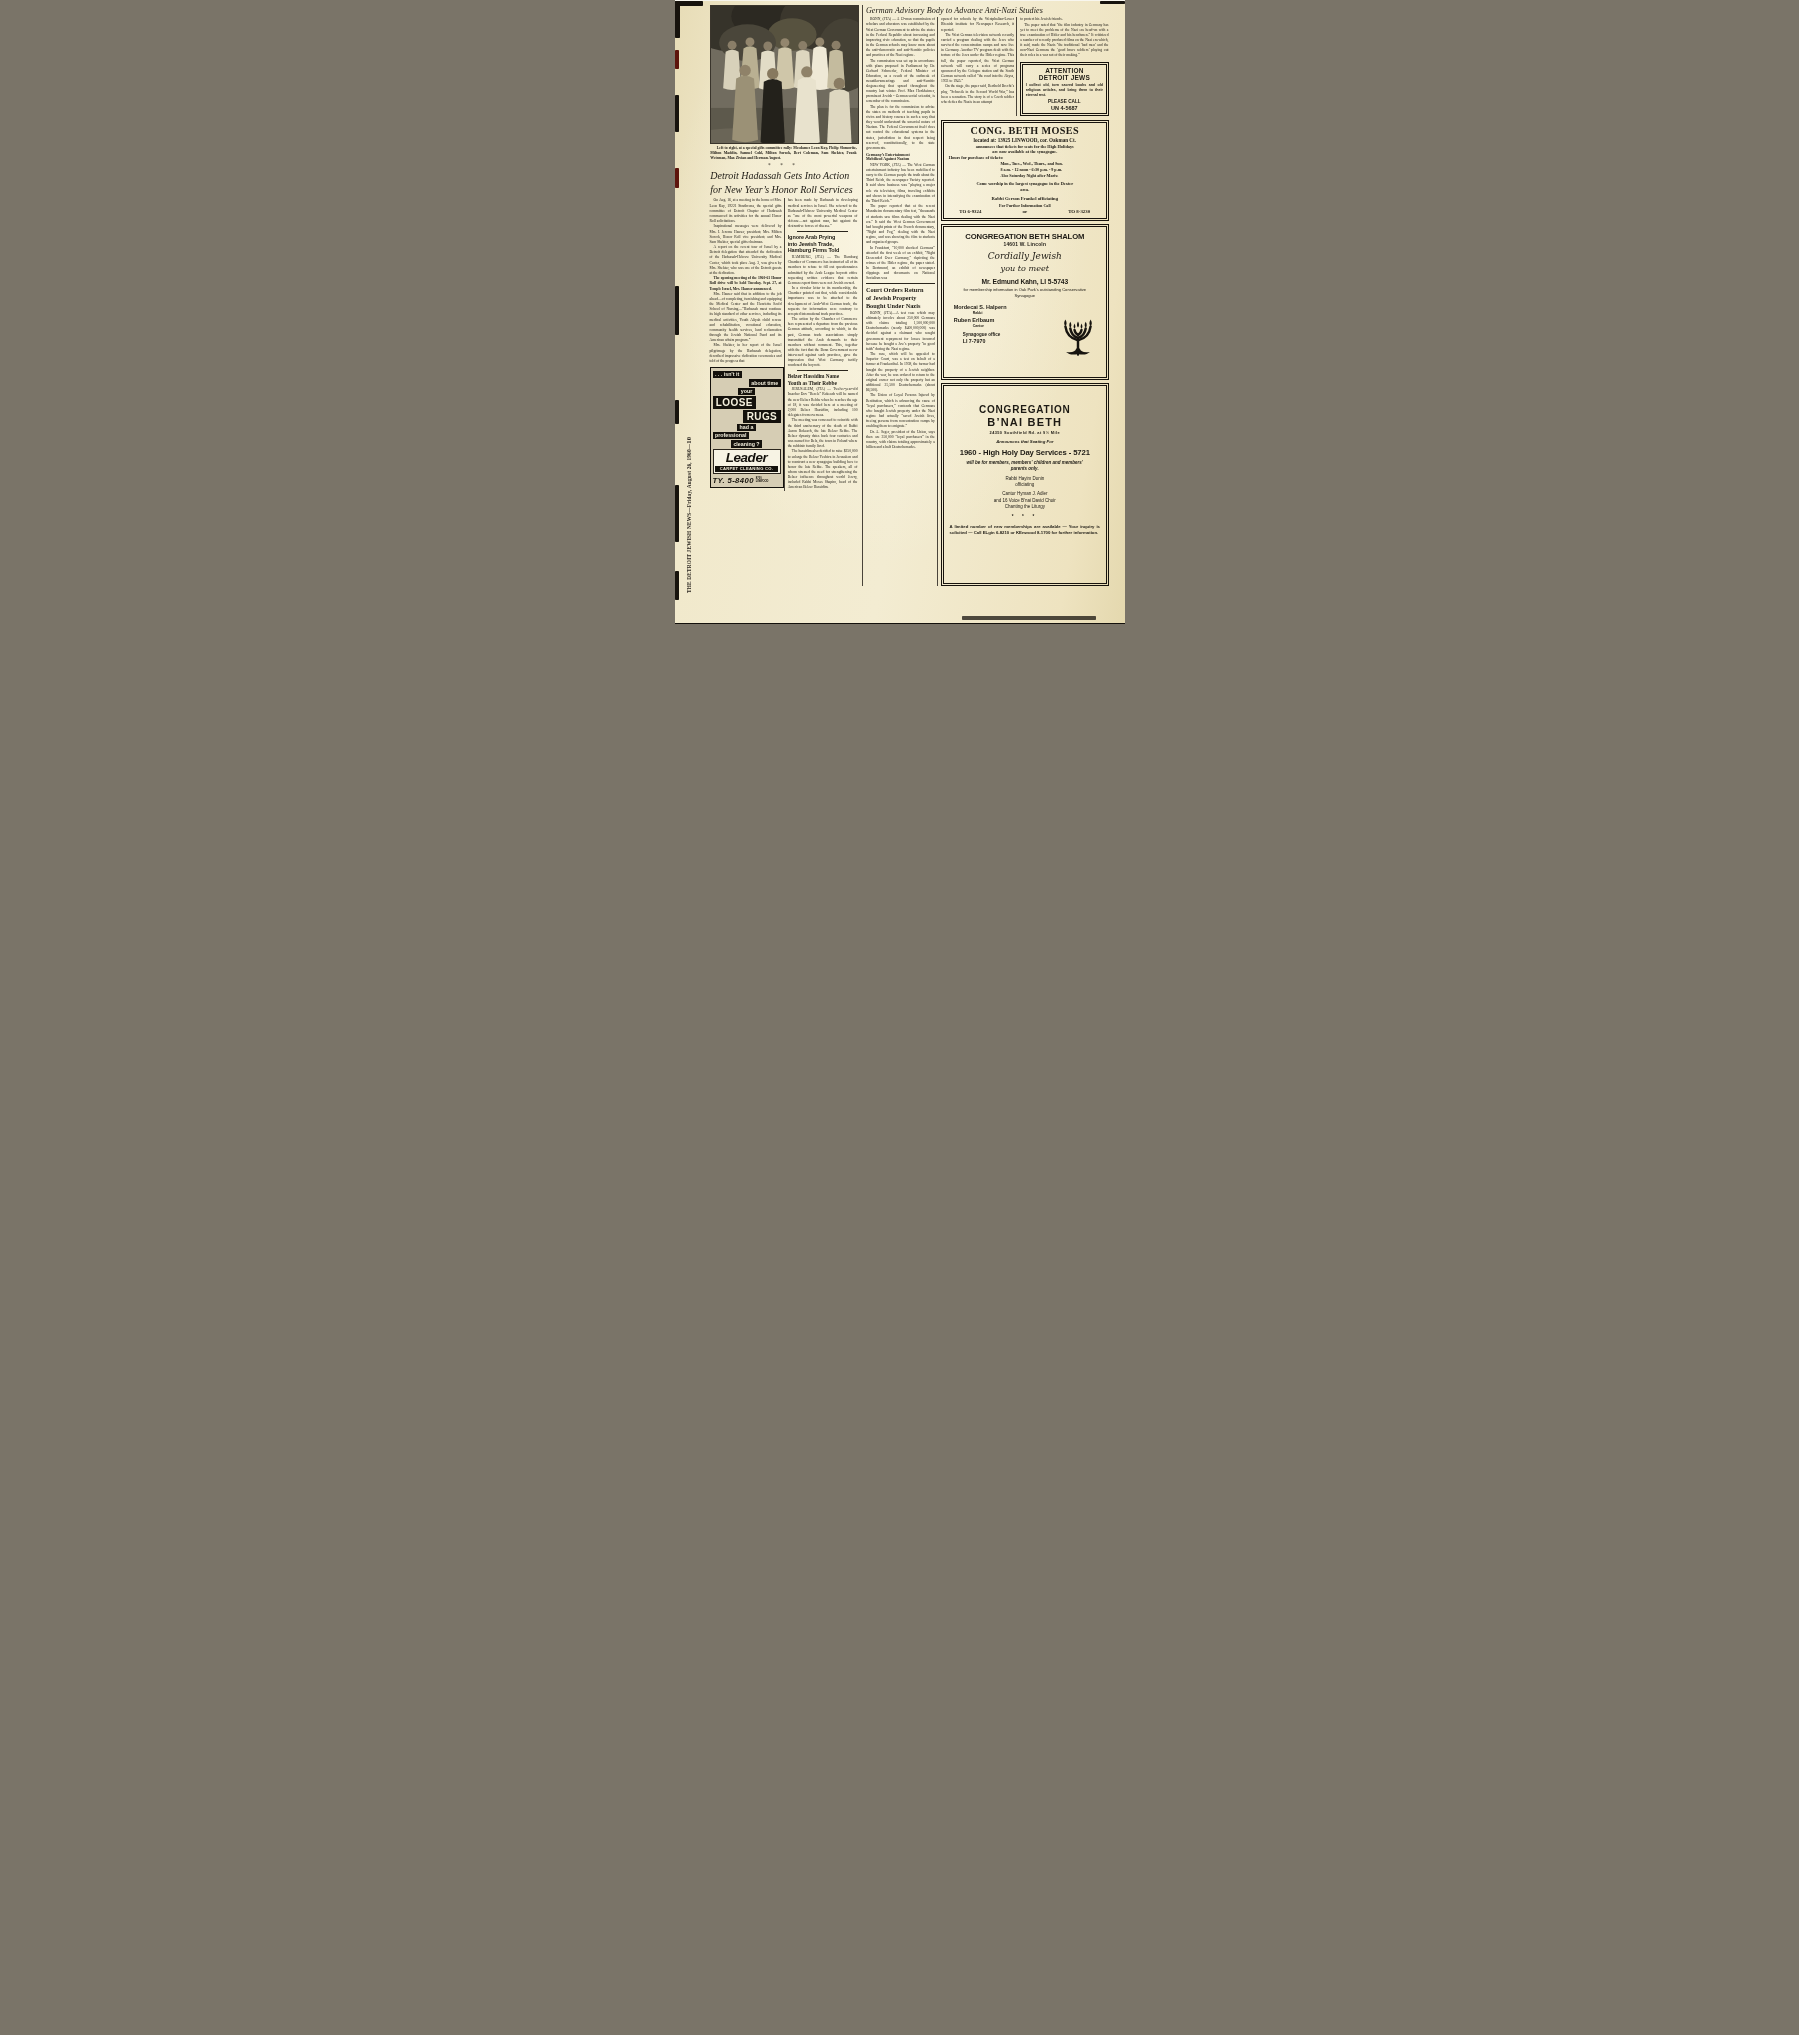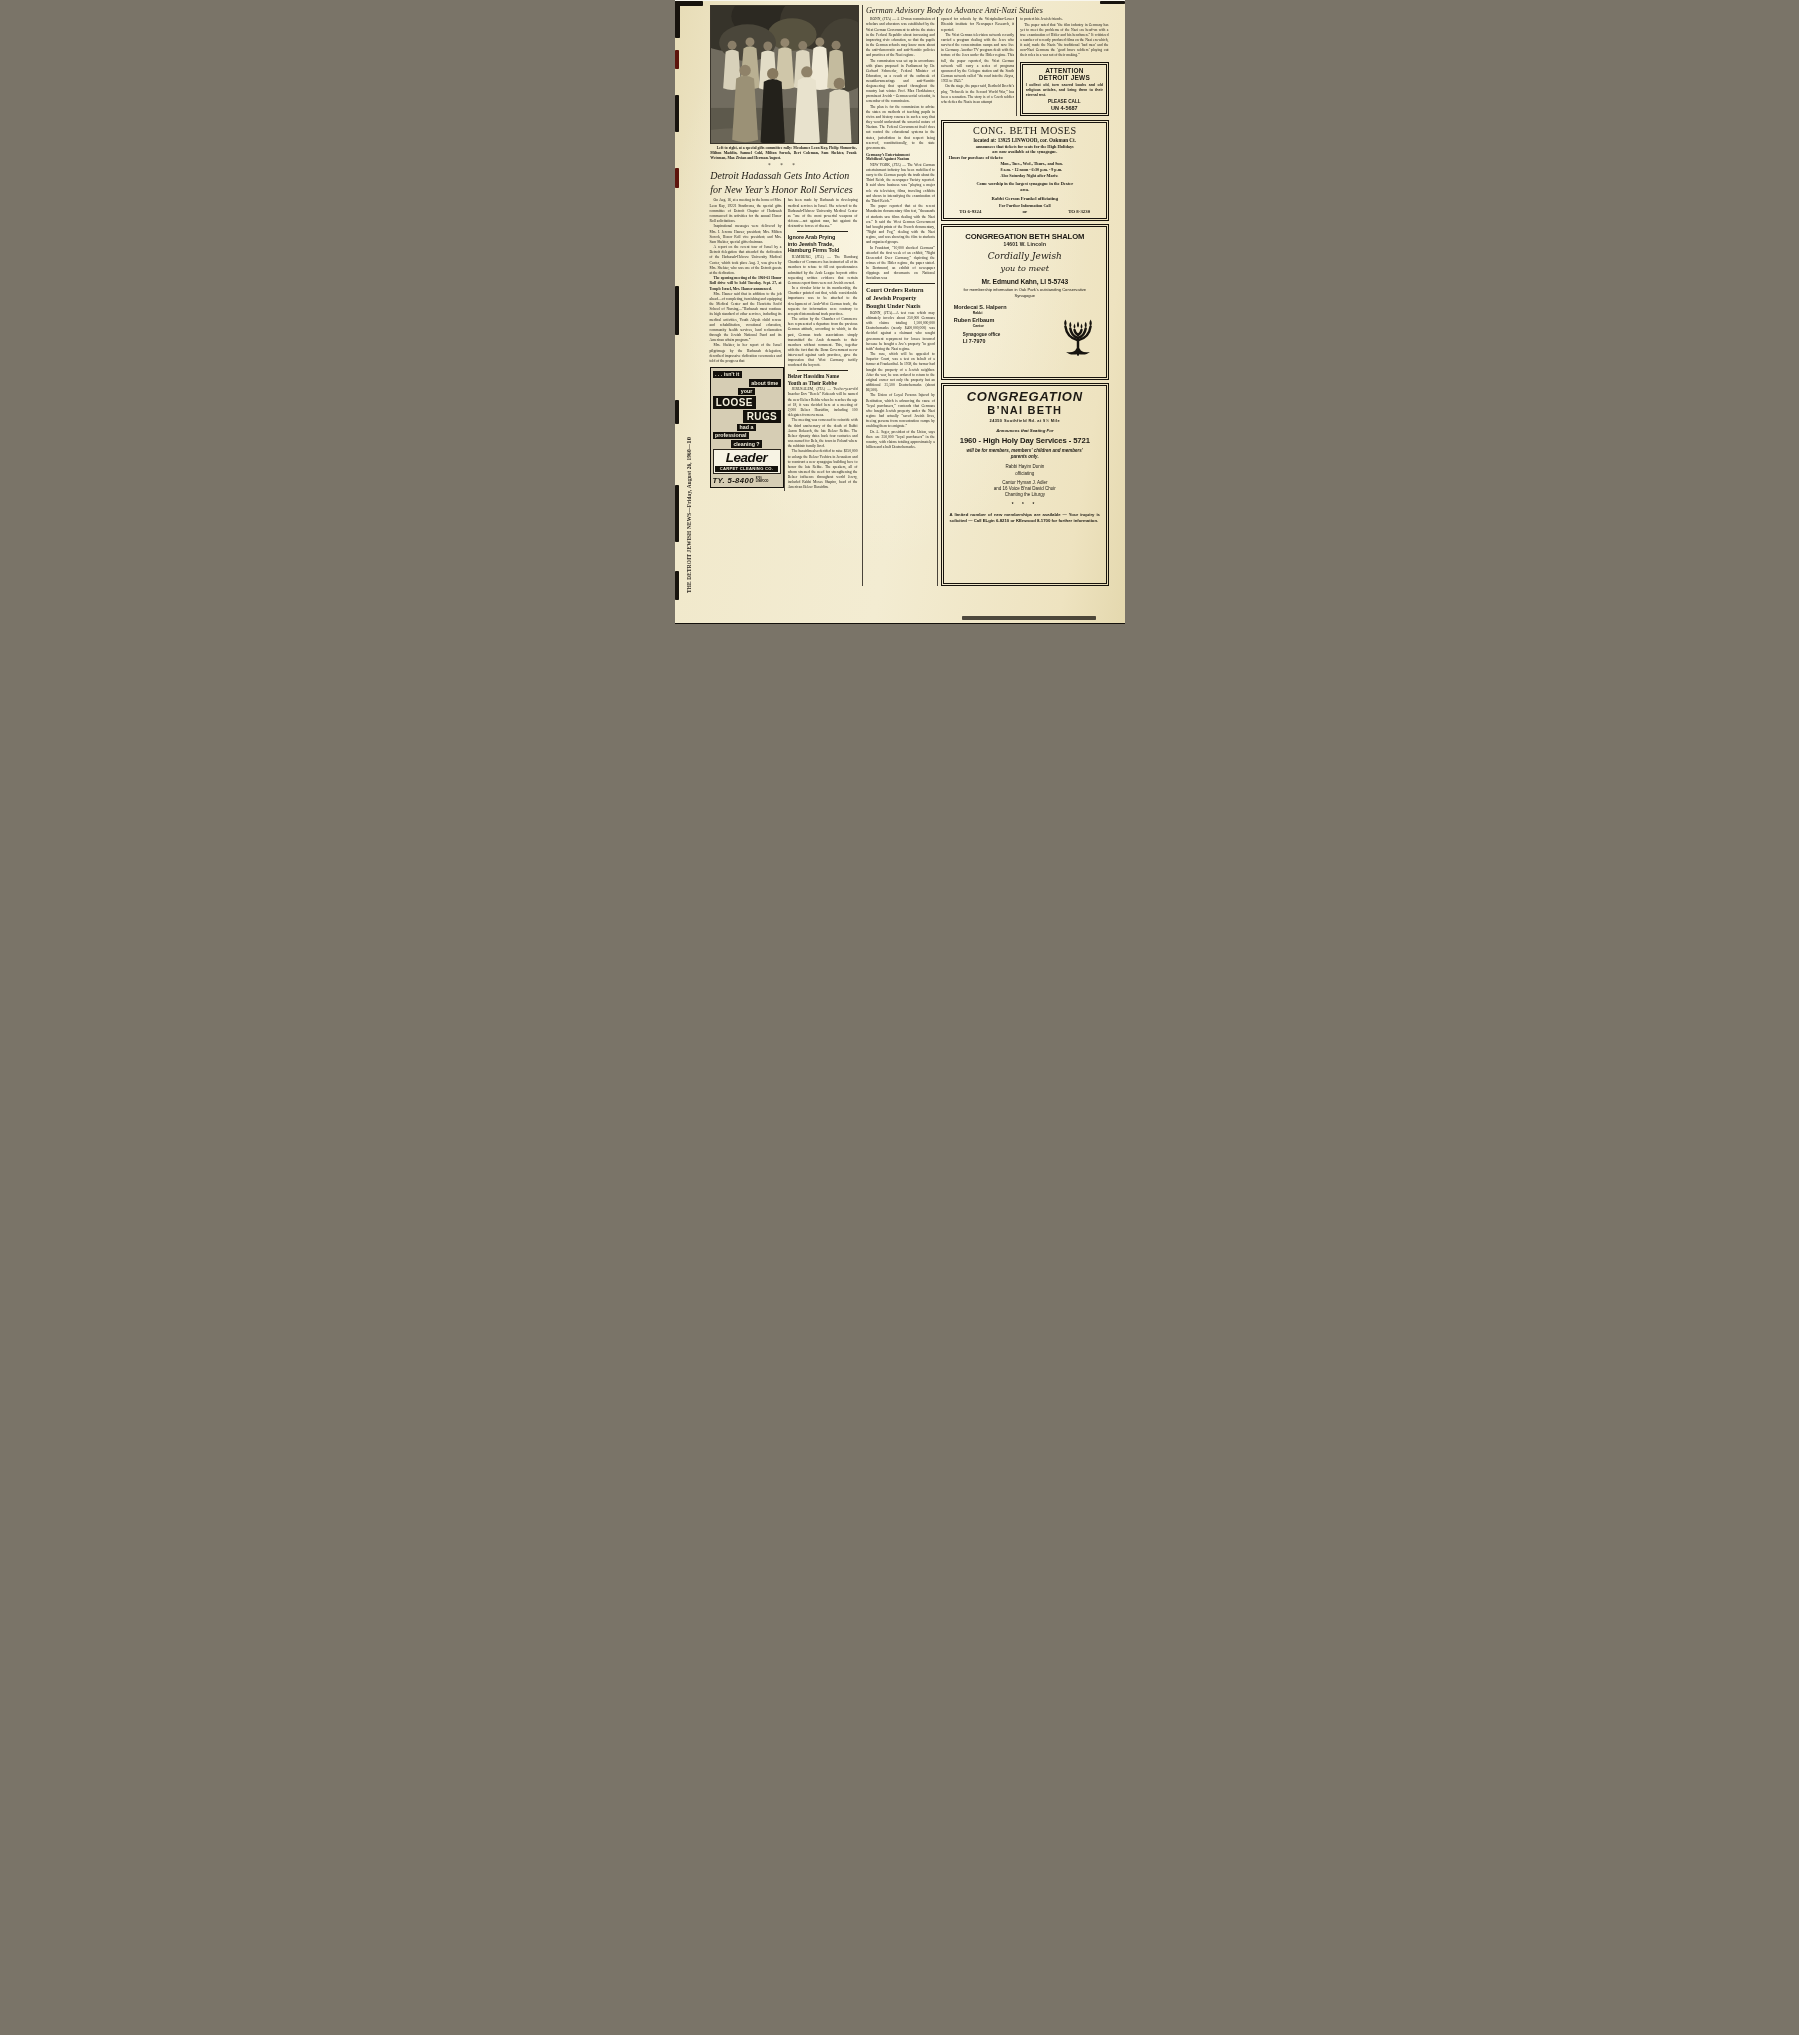--- a/index.html
+++ b/index.html
@@ -48,21 +48,21 @@
   
   .attn{border:0.6px solid #17130d;margin-top:3.3px;padding:0.8px;}
   .attn-in{border:1.2px solid #17130d;padding:2px 2.8px 2.8px 2.8px;text-align:center;font-family:"Liberation Sans","DejaVu Sans",sans-serif;}
   .attn-t{font-weight:bold;font-size:6.5px;letter-spacing:0.2px;line-height:1.12;}
   .attn-b{font-weight:bold;font-size:3.6px;line-height:1.35;text-align:justify;margin:2px 0 1.6px 0;}
   .attn-c{font-weight:bold;font-size:4.7px;margin-top:0.8px;}
   .attn-p{font-weight:bold;font-size:5.5px;margin-top:0.4px;}
   
   .boxad{position:relative;border:0.5px solid #17130d;margin-top:3.7px;overflow:hidden;}
   .boxad .inner{border:1.1px solid #17130d;margin:0.8px;padding:3.3px 4.1px;text-align:center;}
-  .bm-title{font-size:10.2px;font-weight:normal;letter-spacing:0.4px;margin:0;}
+  .bm-title{font-size:10.2px;font-weight:bold;letter-spacing:0.4px;margin:0;}
   .bm-loc{font-size:5.1px;font-weight:bold;margin-top:1.2px;}
   .bm-line{font-size:4.3px;font-weight:bold;margin-top:0.8px;}
   .bm-hours-label{font-size:4.3px;font-weight:bold;text-align:left;margin-top:0.8px;}
   .bm-hours{width:fit-content;margin:0.8px 0 0 34%;text-align:left;font-size:4.1px;font-weight:bold;line-height:1.45;}
   .bm-worship{font-size:4.3px;font-weight:bold;width:70%;margin:2.8px auto 0 auto;line-height:1.35;}
   .bm-rabbi{font-size:4.7px;font-weight:bold;margin-top:2.8px;}
   .bm-info{font-size:4.1px;font-weight:bold;margin-top:2.8px;}
   .bm-phones{display:flex;justify-content:space-between;font-size:4.9px;font-weight:bold;padding:0.8px 10.6px 0 10.6px;}
   .sans{font-family:"Liberation Sans","DejaVu Sans",sans-serif;}
   .bs-title{font-weight:bold;font-size:7.7px;letter-spacing:-0.1px;margin-top:1.6px;}
@@ -71,21 +71,21 @@
   .bs-script2{font-style:italic;font-size:8.1px;font-family:"DejaVu Serif","Liberation Serif",serif;margin-top:1.6px;}
   .bs-contact{font-weight:bold;font-size:6.7px;margin-top:4.1px;letter-spacing:-0.1px;}
   .bs-body{font-size:4.1px;margin:2.8px auto 0 auto;width:92%;line-height:1.4;}
   .bs-cols{display:flex;margin-top:3.3px;}
   .bs-names{flex:1;text-align:left;padding-left:5.7px;}
   .bs-name{font-weight:bold;font-size:5.5px;margin-top:2.4px;}
   .bs-role{font-weight:bold;font-size:3.5px;margin:0.4px 0 0 19px;}
   .bs-office{font-weight:bold;font-size:4.5px;margin:4.9px 0 0 9px;}
   .bs-phone{font-weight:bold;font-size:5.3px;margin:0.8px 0 0 9px;}
   .bs-menorah{width:44px;padding:9.8px 1.6px 0 0;}
-  .bd-title1{font-weight:bold;font-size:13px;letter-spacing:0.8px;line-height:1.05;margin-top:1px;font-style:italic;}
+  .bd-title1{font-weight:bold;font-size:10px;letter-spacing:0.8px;line-height:1.05;margin-top:16px;}
   .bd-title2{font-weight:bold;font-size:11px;letter-spacing:1.2px;}
   .bd-addr{font-weight:bold;font-size:3.9px;letter-spacing:0.4px;margin-top:2.4px;}
   .bd-ann{font-weight:bold;font-style:italic;font-size:4.3px;margin-top:4.1px;}
   .bd-serv{font-weight:bold;font-size:7.7px;letter-spacing:-0.1px;margin-top:3.3px;}
   .bd-body{font-weight:bold;font-style:italic;font-size:4.5px;width:84%;margin:2.8px auto 0 auto;line-height:1.4;}
   .bd-line{font-size:4.5px;margin-top:1.2px;}
   .bd-gap{margin-top:4.1px;}
   .bd-stars{font-weight:bold;font-size:4.5px;letter-spacing:3.7px;margin-top:4.9px;}
   .bd-footer{font-weight:bold;font-size:4.3px;text-align:justify;line-height:1.5;margin:4.9px 1.6px 0.8px 1.6px;}
   

